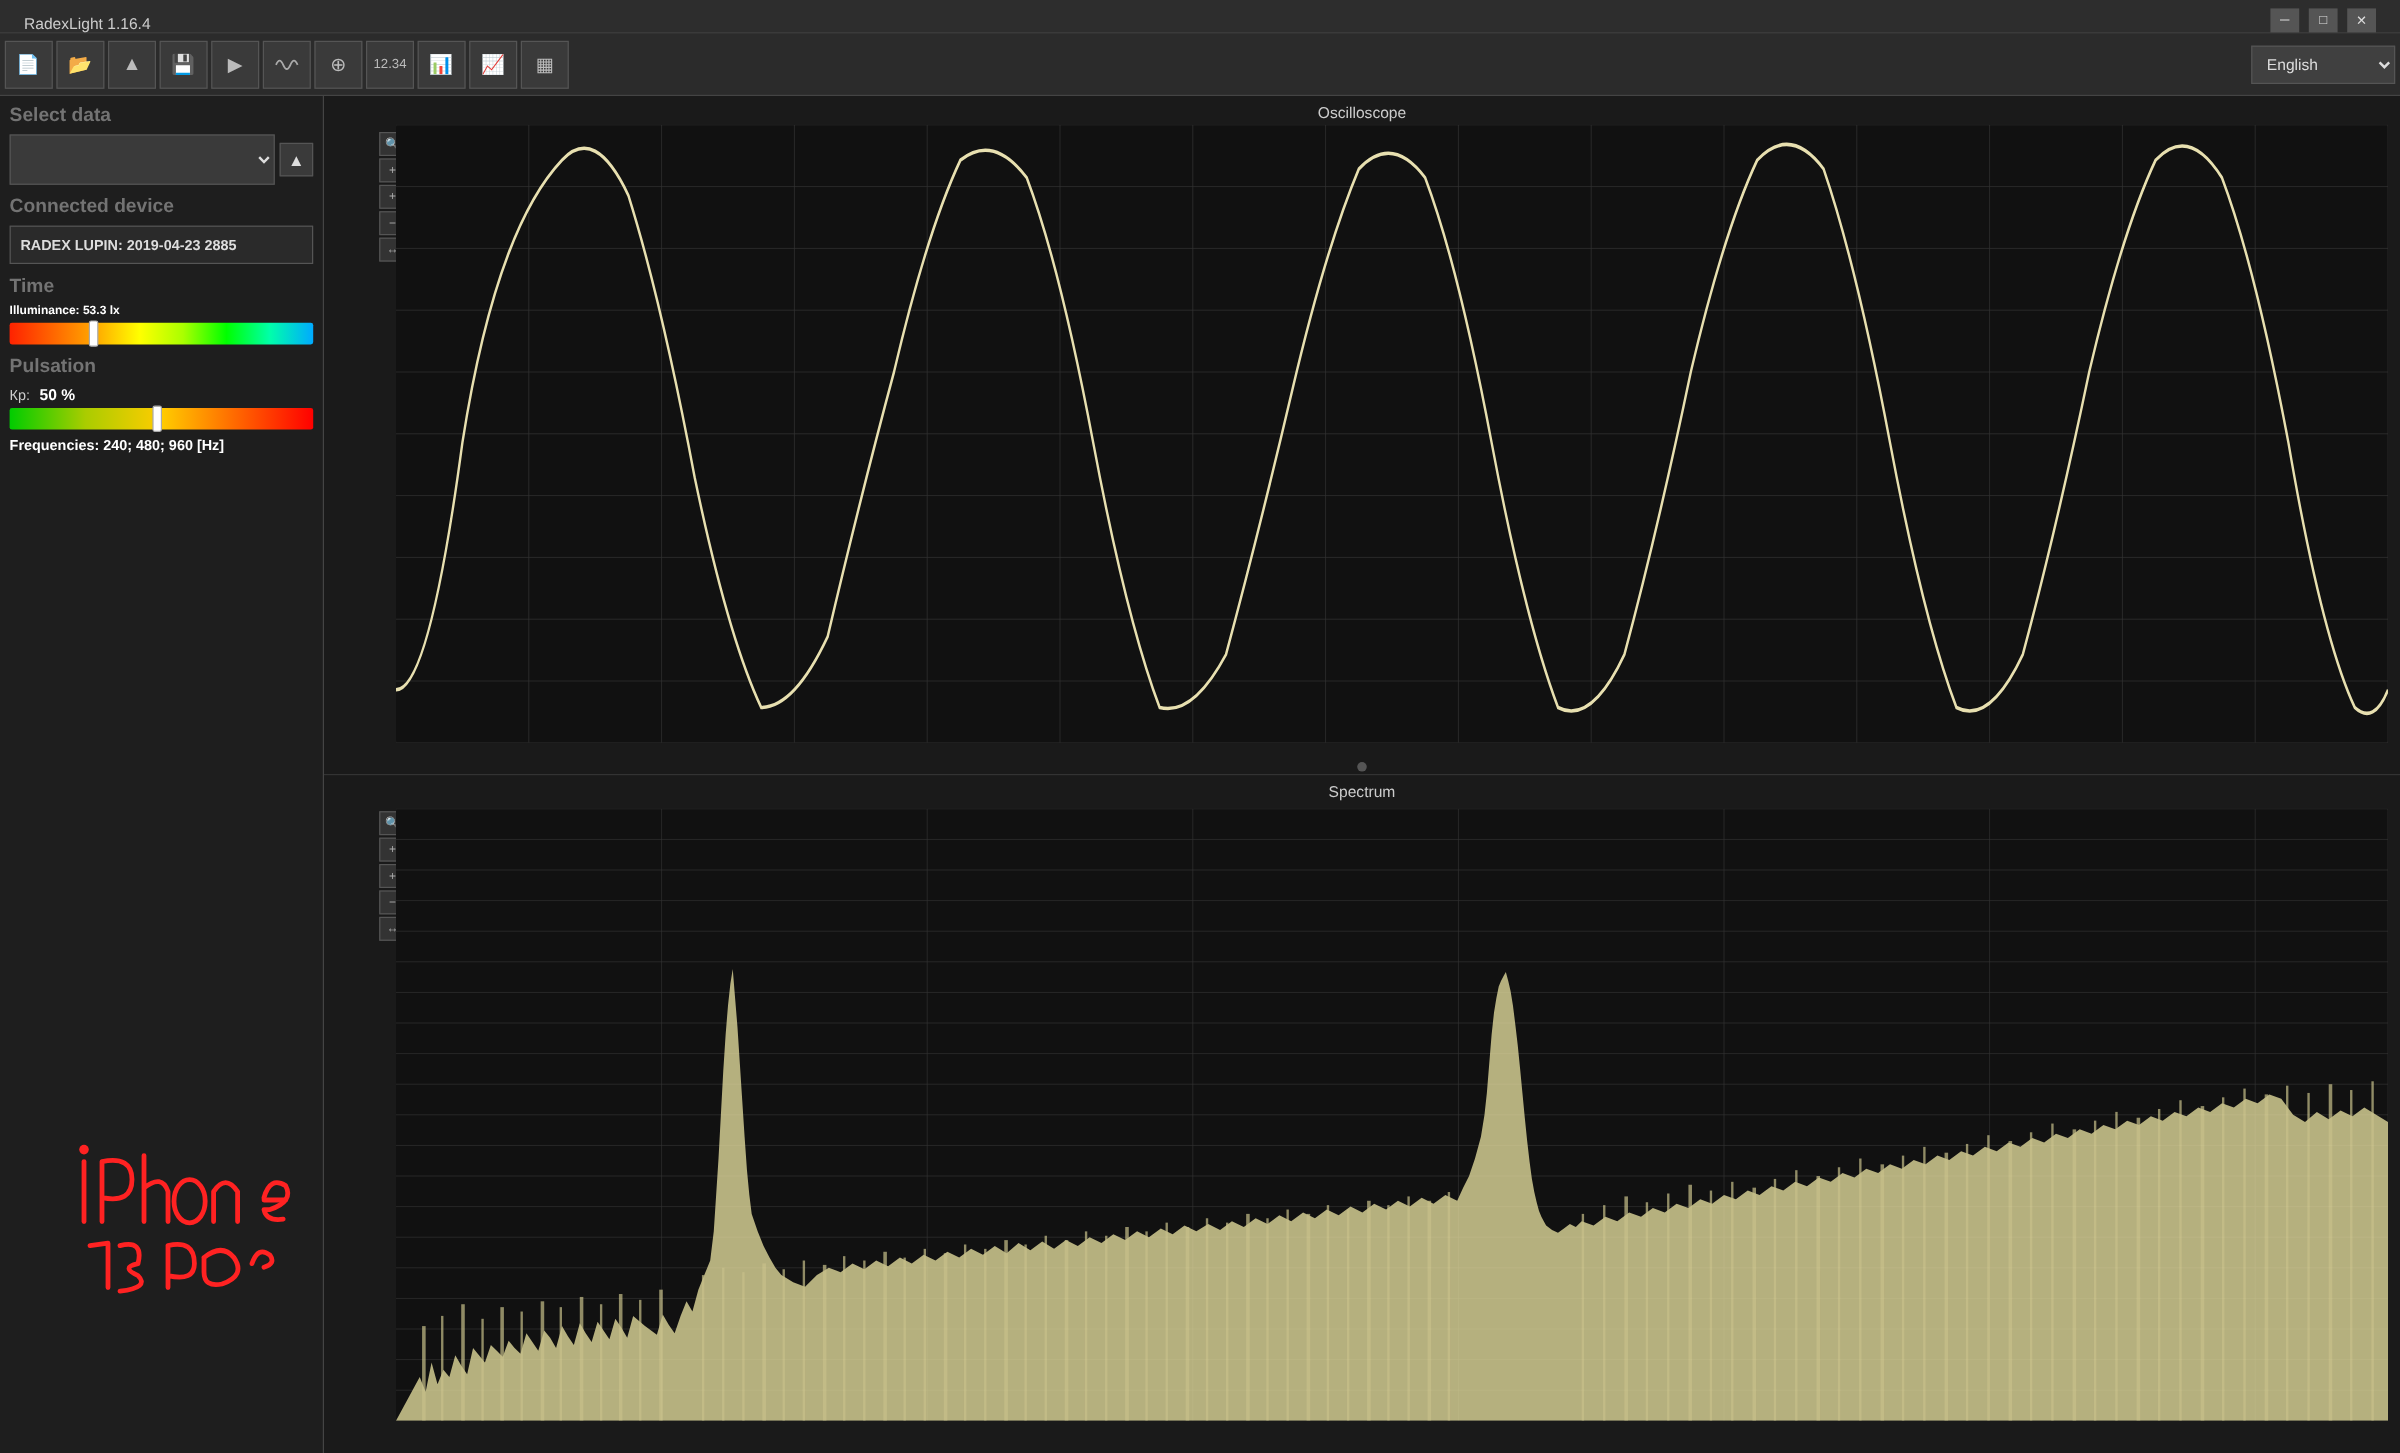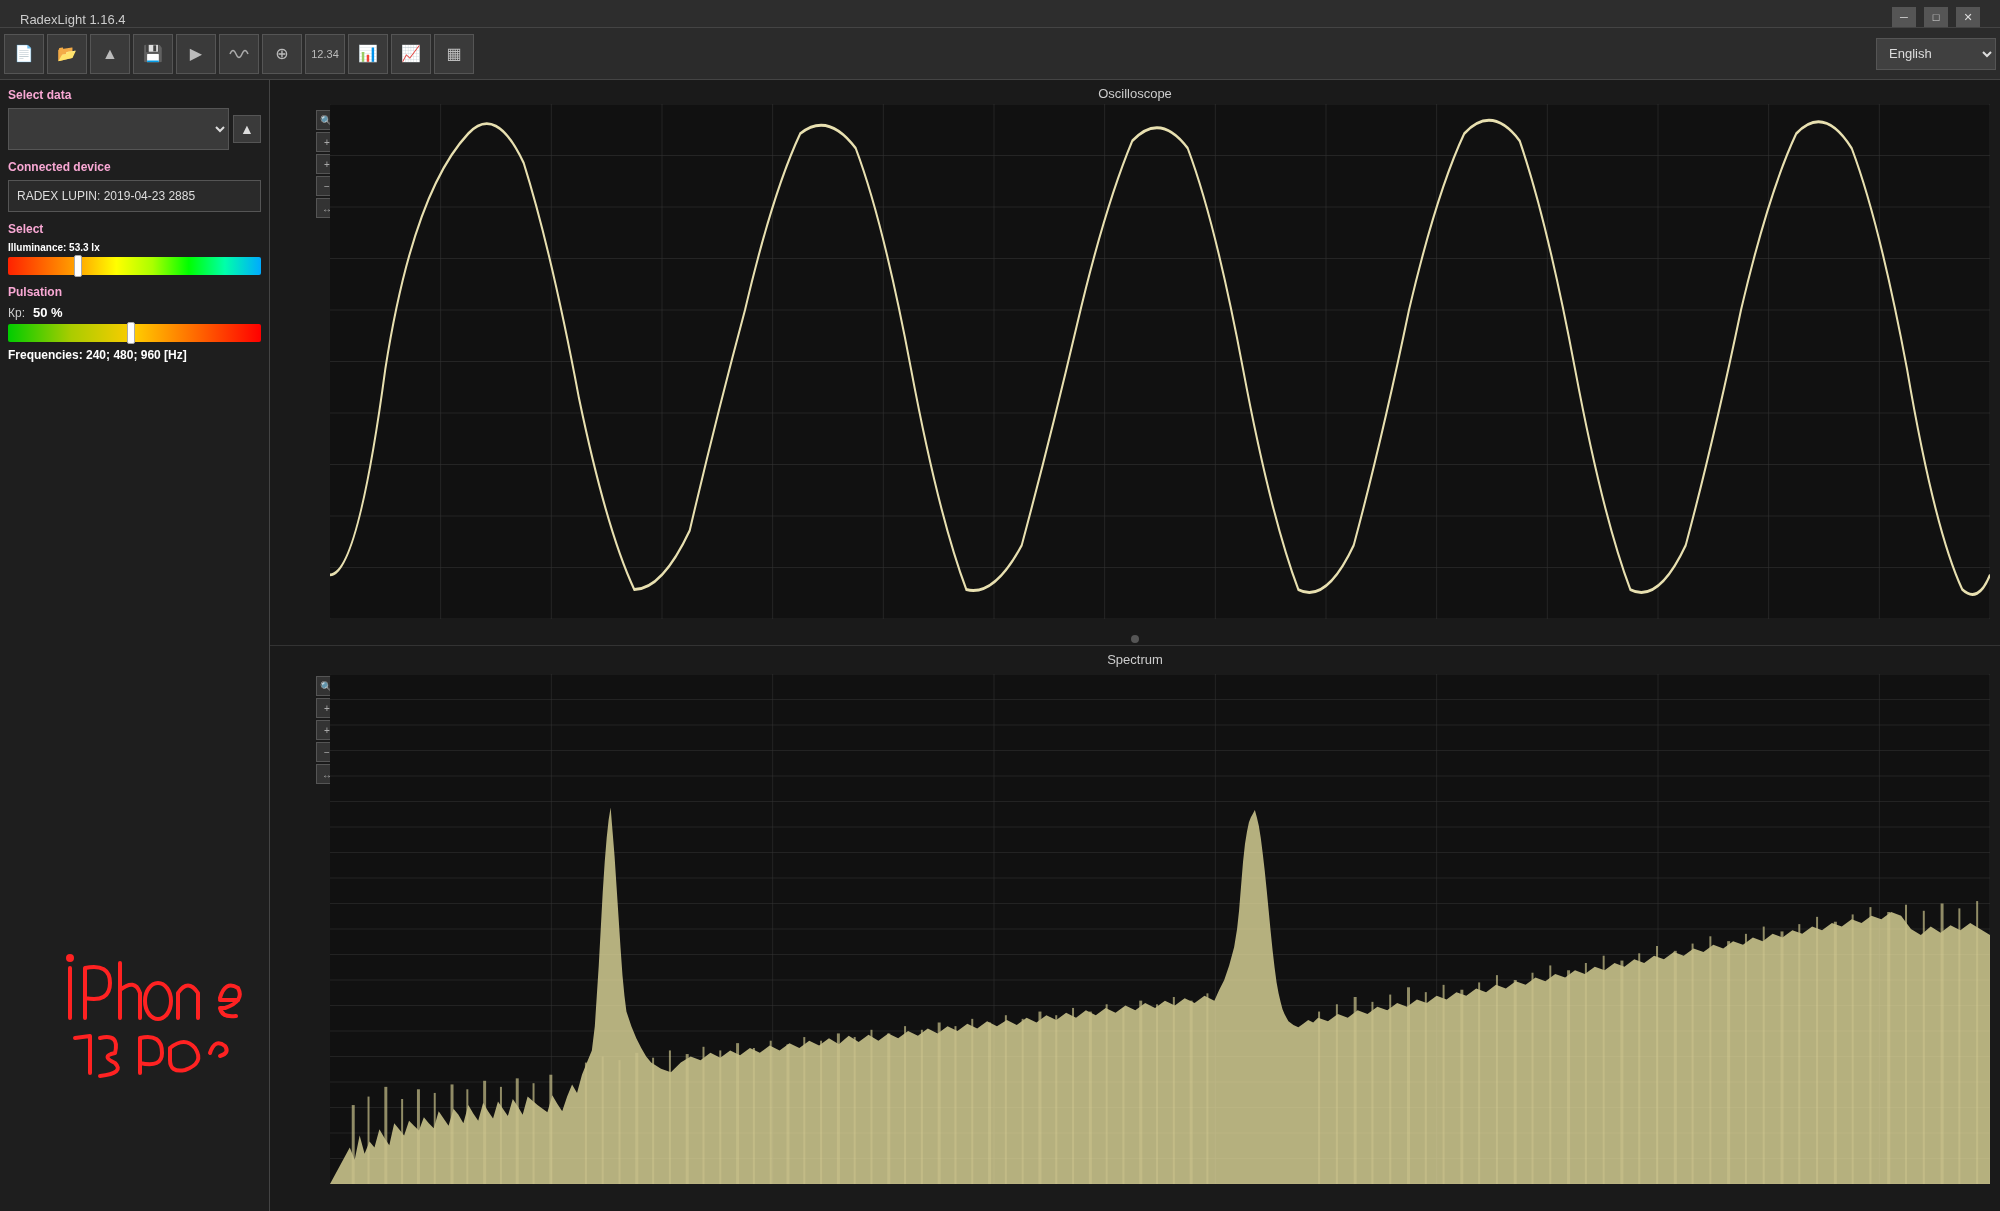--- a/index.html
+++ b/index.html
@@ -70,22 +70,22 @@
     
     #left-panel {
       width: 270px;
       background: #1e1e1e;
       border-right: 1px solid #444;
       padding: 8px;
       flex-shrink: 0;
       position: relative;
     }
     .section-title {
-      color: #f9a8d4;
-      font-size: 12px;
+      color: #737373;
+      font-size: 16px;
       margin-bottom: 6px;
       font-weight: 600;
     }
     .file-select-row {
       display: flex; gap: 4px; align-items: center;
       margin-bottom: 10px;
     }
     .file-dropdown {
       flex: 1;
       background: #3a3a3a;
@@ -106,21 +106,21 @@
     }
     .connected-device-box {
       background: #2a2a2a;
       border: 1px solid #555;
       padding: 8px;
       margin-bottom: 10px;
     }
     .device-name {
       color: #ddd;
       font-size: 12px;
-      font-weight: normal;
+      font-weight: bold;
     }
     .value-section { margin-bottom: 10px; }
     .illuminance-label {
       font-weight: bold;
       color: #fff;
       font-size: 10px;
       margin-bottom: 4px;
     }
     .color-bar-illuminance {
       width: 100%;
@@ -289,21 +289,21 @@
         <option>Файл: '2'</option>
       </select>
       <button class="file-btn">▲</button>
     </div>
 
     <div class="section-title">Connected device</div>
     <div class="connected-device-box">
       <div class="device-name">RADEX LUPIN: 2019-04-23 2885</div>
     </div>
 
-    <div class="section-title">Select</div>
+    <div class="section-title">Time</div>
     <div class="value-section">
       <div class="illuminance-label">Illuminance: 53.3 lx</div>
       <div class="color-bar-illuminance">
         <div class="bar-thumb" style="left: 26%;"></div>
       </div>
     </div>
 
     <div class="pulsation-section">
       <div class="section-title">Pulsation</div>
       <div class="kp-row">

